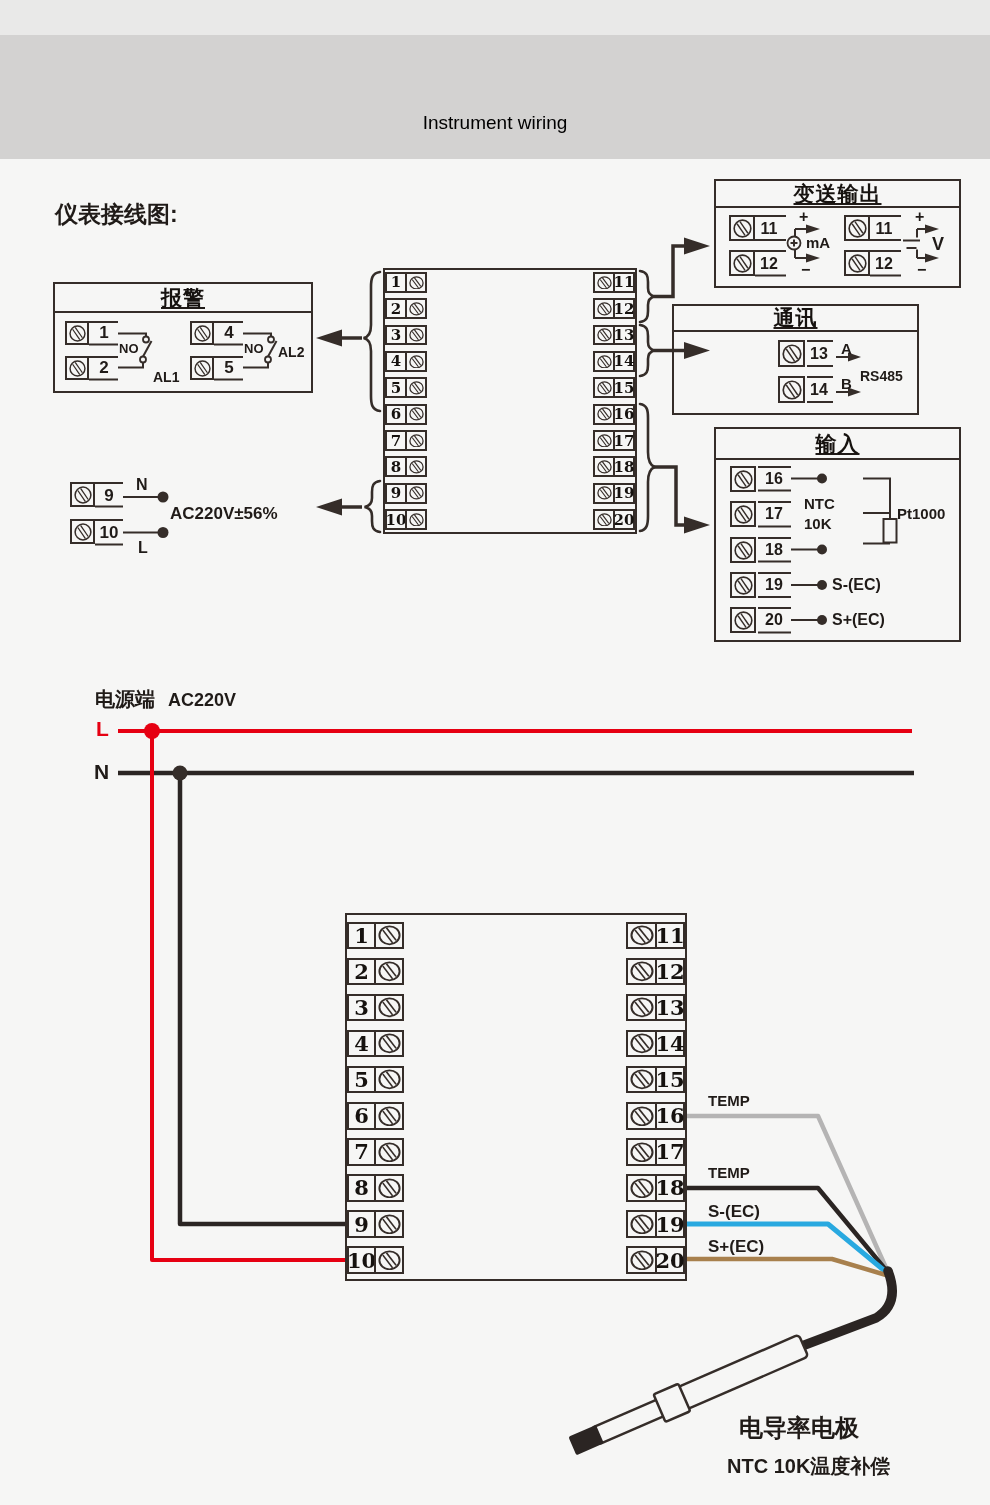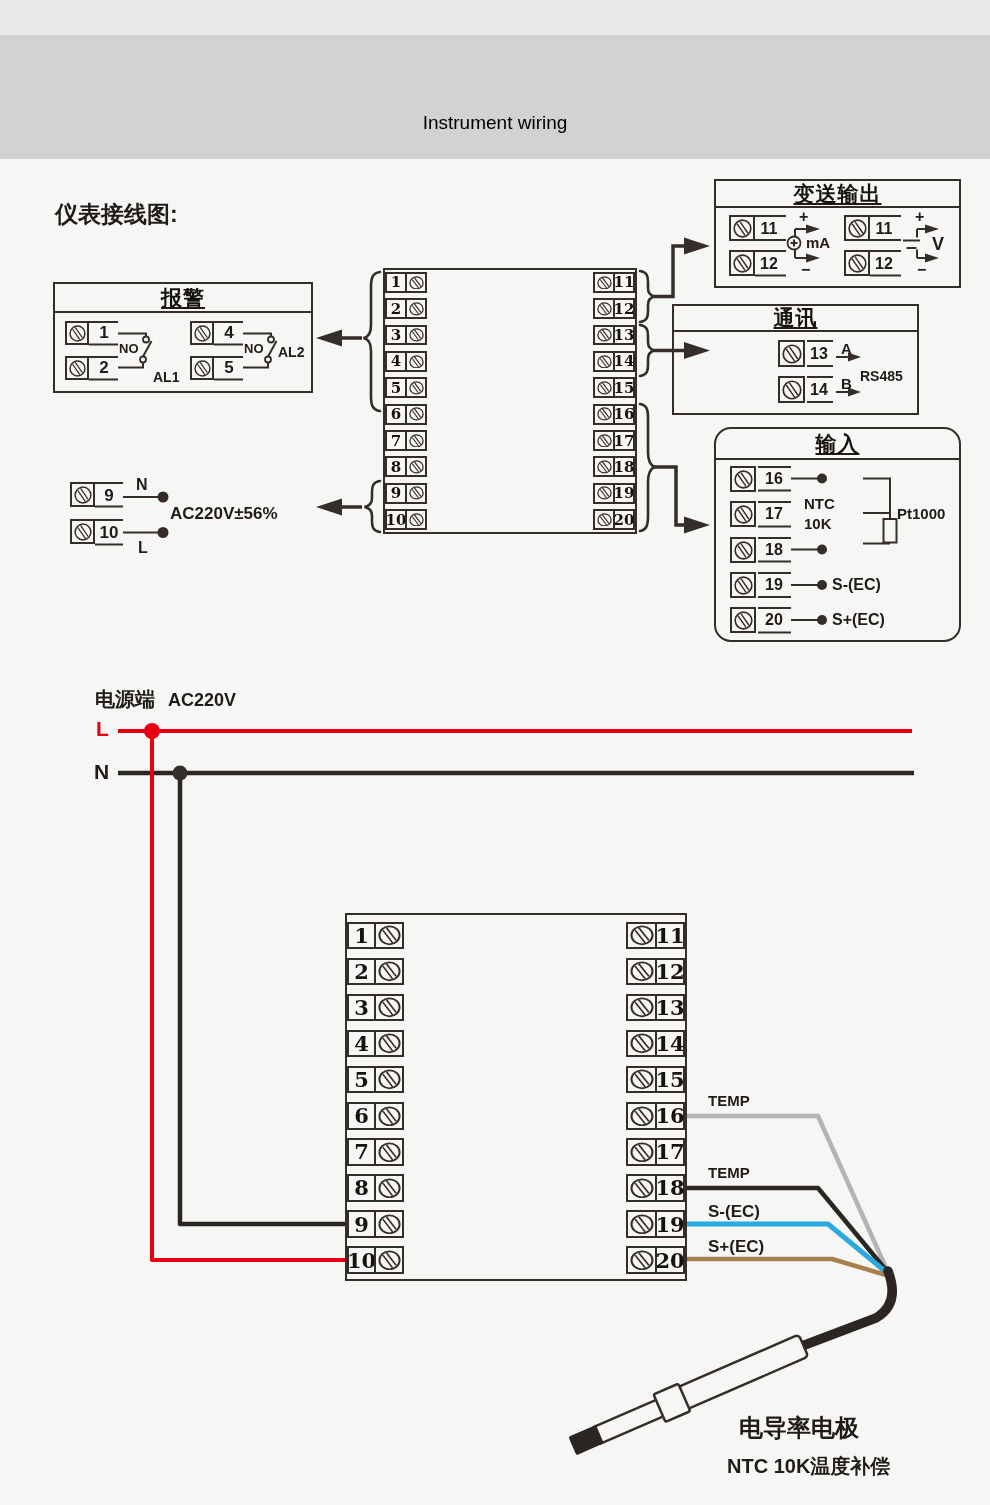--- a/index.html
+++ b/index.html
@@ -309,21 +309,21 @@
         <line x1="9.5" y1="3.5" x2="20.5" y2="19.5"></line>
         <line x1="5.5" y1="6.5" x2="16.5" y2="22.5"></line>
       </svg>
     </span>
   <div class="lbl z3" style="left:805px;top:346px;width:28px;text-align:center;font-size:16px;">13</div>
   <div class="lbl z3" style="left:805px;top:382px;width:28px;text-align:center;font-size:16px;">14</div>
   <div class="lbl z3" style="left:841px;top:341px;font-size:15px;">A</div>
   <div class="lbl z3" style="left:841px;top:376px;font-size:15px;">B</div>
   <div class="lbl z3" style="left:860px;top:369px;font-size:14px;">RS485</div>
 
-  <div class="dbox" style="left:714px;top:427px;width:247px;height:215px;border-radius:17px;">
+  <div class="dbox" style="left:714px;top:427px;width:247px;height:215px;">
     <div class="dtitle" style="height:29px;">输入</div>
   </div>
   <span class="screw sbox" style="left:730px;top:466px;width:26px;height:26px;">
       <svg viewBox="0 0 26 26" preserveAspectRatio="none">
         <circle cx="13" cy="13" r="11.4"></circle>
         <line x1="9.5" y1="3.5" x2="20.5" y2="19.5"></line>
         <line x1="5.5" y1="6.5" x2="16.5" y2="22.5"></line>
       </svg>
     </span>
   <span class="screw sbox" style="left:730px;top:501px;width:26px;height:26px;">

